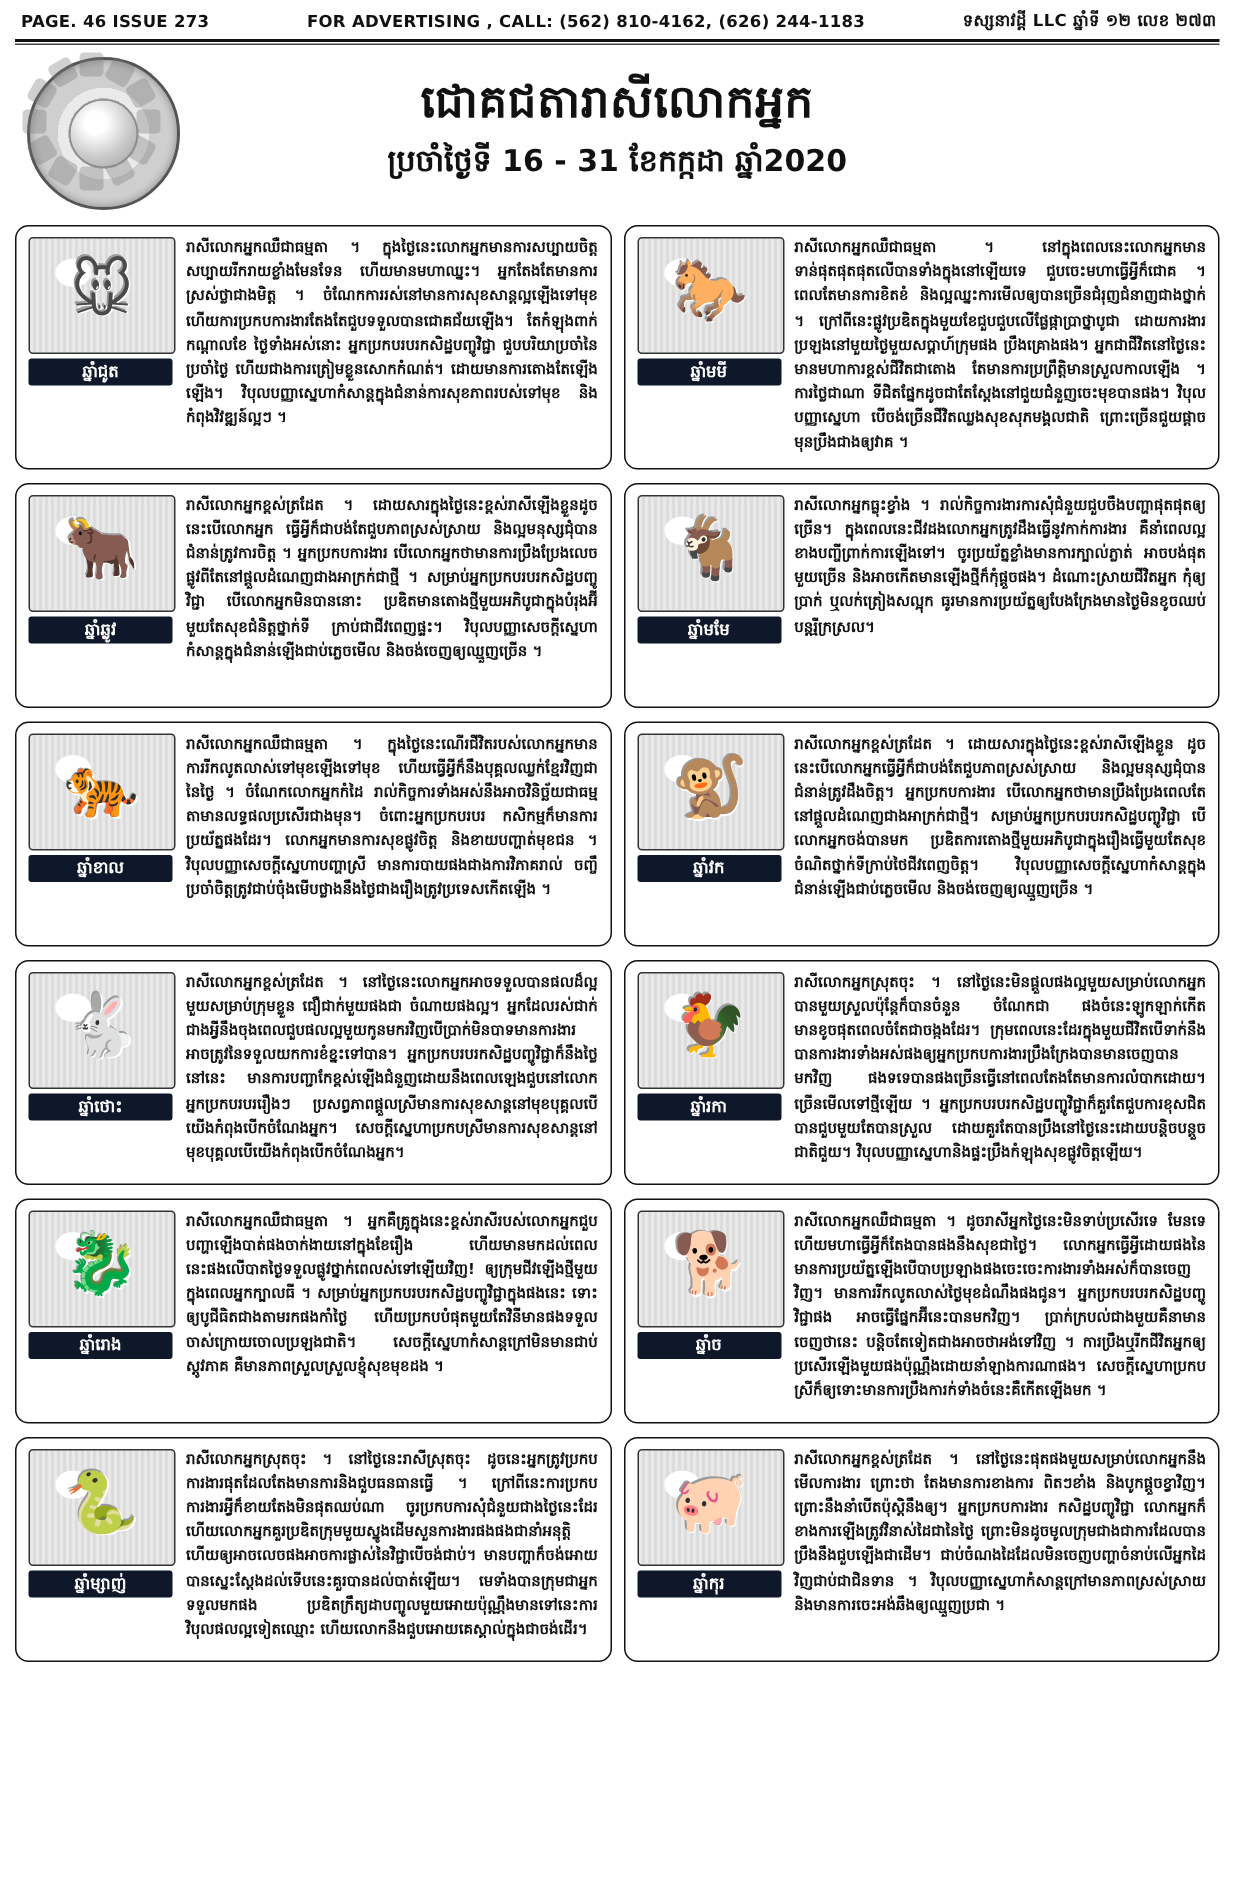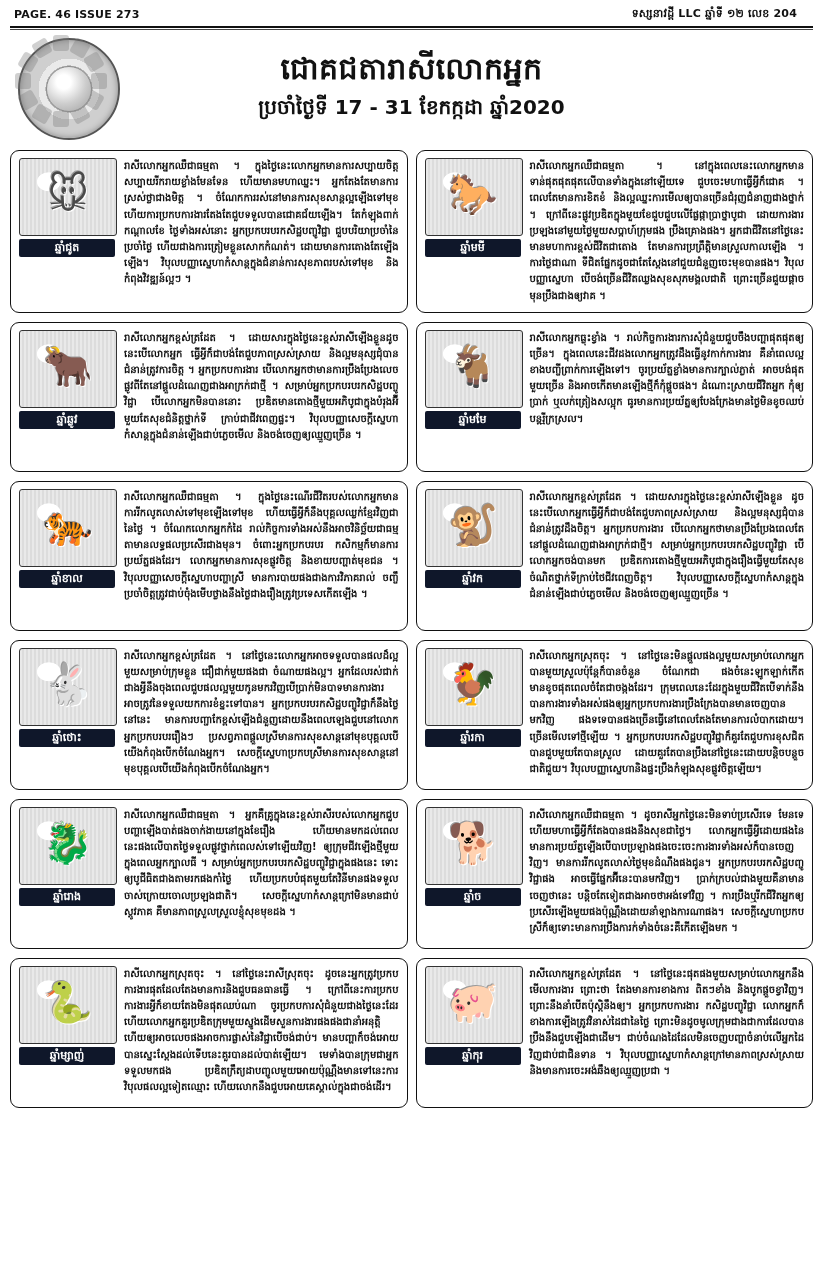--- a/index.html
+++ b/index.html
@@ -1,21 +1,21 @@
 <!DOCTYPE html>
 <html><head>
 <meta charset="utf-8">
 <style>
   html,body{margin:0;padding:0;background:#fff;}
   body{width:823px;height:1268px;font-family:"DejaVu Sans","Liberation Sans",sans-serif;color:#111;}
   .page{position:relative;width:823px;height:1268px;box-sizing:border-box;padding:0;background:#fff;}
 
   
   .topbar{display:flex;align-items:center;justify-content:space-between;
-          padding:6px 26px 4px 14px;font-size:11px;font-weight:bold;letter-spacing:.2px;}
+          padding:6px 12px 4px 14px;font-size:11px;font-weight:bold;letter-spacing:.2px;}
   .topbar .tb-left{white-space:nowrap;}
   .topbar .tb-mid{white-space:nowrap;font-size:11px;}
   .topbar .tb-right{white-space:nowrap;font-size:11px;}
   .rule{height:2px;background:#111;margin:0 10px;}
   .rule.thin{height:1px;background:#444;margin-top:1px;}
 
   
   .masthead{position:relative;display:flex;align-items:center;justify-content:center;
             height:106px;margin:4px 10px 0 10px;}
   .zodiac-wheel{position:absolute;left:8px;top:4px;width:98px;height:98px;border-radius:50%;
@@ -63,21 +63,22 @@
 
   .footer-space{height:6px;}
 </style>
 </head>
 <body>
 
 <div class="page">
 
   <div class="topbar">
     <div class="tb-left">PAGE. 46  ISSUE 273</div>
-    <div class="tb-right">ទស្សនាវដ្ដី LLC ឆ្នាំទី ១២  លេខ 204</div>
+    <div class="tb-mid">FOR ADVERTISING ,  CALL: (562) 810-4162, (626) 244-1183</div>
+    <div class="tb-right">ទស្សនាវដ្ដី LLC ឆ្នាំទី ១២  លេខ ២៧៣</div>
   </div>
   <div class="rule"></div>
   <div class="rule thin"></div>
 
   <div class="masthead">
     <div class="zodiac-wheel">
       <div class="tick" style="transform:translate(-50%,-50%) rotate(0deg) translateY(-38px)"></div>
       <div class="tick" style="transform:translate(-50%,-50%) rotate(30deg) translateY(-38px)"></div>
       <div class="tick" style="transform:translate(-50%,-50%) rotate(60deg) translateY(-38px)"></div>
       <div class="tick" style="transform:translate(-50%,-50%) rotate(90deg) translateY(-38px)"></div>
@@ -87,21 +88,21 @@
       <div class="tick" style="transform:translate(-50%,-50%) rotate(210deg) translateY(-38px)"></div>
       <div class="tick" style="transform:translate(-50%,-50%) rotate(240deg) translateY(-38px)"></div>
       <div class="tick" style="transform:translate(-50%,-50%) rotate(270deg) translateY(-38px)"></div>
       <div class="tick" style="transform:translate(-50%,-50%) rotate(300deg) translateY(-38px)"></div>
       <div class="tick" style="transform:translate(-50%,-50%) rotate(330deg) translateY(-38px)"></div>
       <div class="inner"></div>
     </div>
 
     <div class="title-wrap">
       <div class="title-main">ជោគជតារាសីលោកអ្នក</div>
-      <div class="title-sub">ប្រចាំថ្ងៃទី 17 - 31 ខែកក្កដា ឆ្នាំ2020</div>
+      <div class="title-sub">ប្រចាំថ្ងៃទី 16 - 31 ខែកក្កដា ឆ្នាំ2020</div>
     </div>
 
   </div>
 
   <div class="grid">
 
     <div class="card">
       <div class="thumb">
         <div class="sign-img">
             <span class="silhouette">🐭</span>

